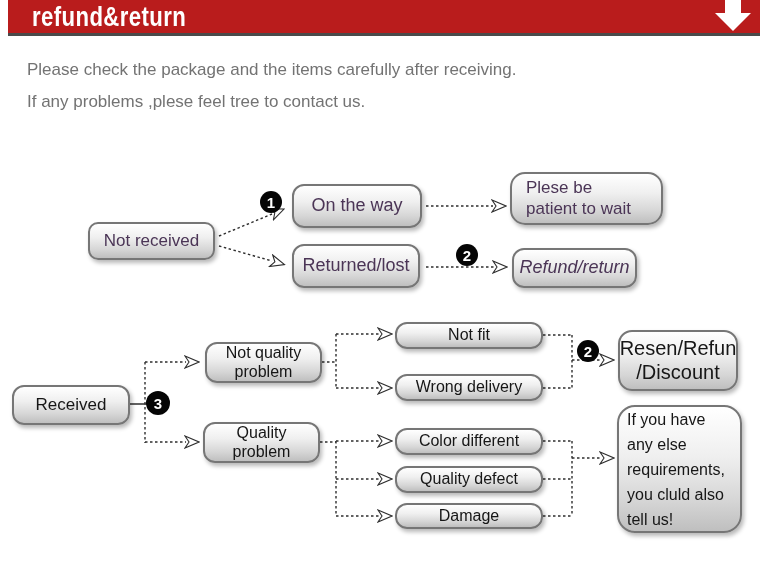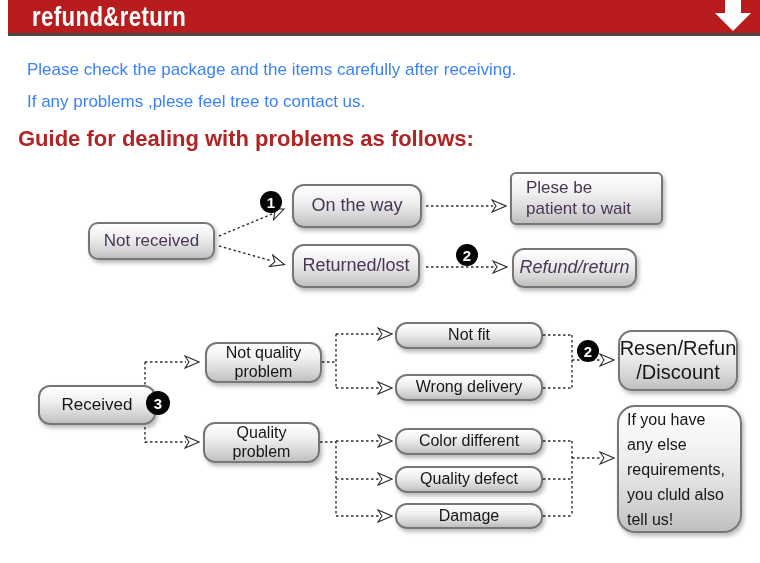--- a/index.html
+++ b/index.html
@@ -13,21 +13,21 @@
     background:#b91c1c; border-bottom:3px solid #4a4a4a;
   }
   .banner-title {
     position:absolute; left:24px; top:1px; color:#ffffff;
     font-size:27px; font-weight:bold; line-height:33px;
     transform:scaleX(0.82); transform-origin:left center;
     letter-spacing:0.5px; white-space:nowrap;
   }
   .down-arrow { position:absolute; right:15px; top:0; }
   
-  .intro-line { position:absolute; left:27px; color:#3b82f6; font-size:17px; white-space:nowrap; }
+  .intro-line { position:absolute; left:27px; color:#737373; font-size:17px; white-space:nowrap; }
   .intro-line.l1 { top:60px; }
   .intro-line.l2 { top:92px; }
   .guide-heading {
     position:absolute; left:18px; top:126px; color:#b02425;
     font-size:22px; font-weight:bold; white-space:nowrap;
   }
   
   .node {
     position:absolute; box-sizing:border-box;
     display:flex; align-items:center; justify-content:center;
@@ -59,21 +59,20 @@
 
   <div class="banner">
     <span class="banner-title">refund&amp;return</span>
     <svg class="down-arrow" width="40" height="32" viewBox="0 0 40 32">
       <polygon points="12,0 28,0 28,13 38,13 20,31 2,13 12,13" fill="#ffffff"></polygon>
     </svg>
   </div>
 
   <div class="intro-line l1">Please check the package and the items carefully after receiving.</div>
   <div class="intro-line l2">If any problems ,plese feel tree to contact us.</div>
-  <div class="guide-heading">Guide for dealing with problems as follows:</div>
 
   <svg class="connectors" width="760" height="563" viewBox="0 0 760 563">
     <defs>
       <marker id="ah" markerWidth="16" markerHeight="14" refX="2" refY="7" orient="auto" markerUnits="userSpaceOnUse">
         <path d="M1,1 L15,7 L1,13 L5,7 Z" fill="#ffffff" stroke="#2e2e2e" stroke-width="1.1"></path>
       </marker>
     </defs>
 
     <g>
       <line class="dash" x1="219" y1="236" x2="272" y2="214" marker-end="url(#ah)"></line>
@@ -116,28 +115,28 @@
       <line class="dash" x1="543" y1="479" x2="572" y2="479"></line>
       <line class="dash" x1="543" y1="516" x2="572" y2="516"></line>
       <line class="dash" x1="572" y1="441" x2="572" y2="516"></line>
       <line class="dash" x1="572" y1="458" x2="601" y2="458" marker-end="url(#ah)"></line>
     </g>
   </svg>
 
   <div class="node purple" style="left:292px; top:184px; width:130px; height:44px; border-radius:12px;">On the way</div>
   <div class="node purple" style="left:88px; top:222px; width:127px; height:38px; border-radius:10px; font-size:17px;">Not received</div>
   <div class="node purple" style="left:292px; top:244px; width:128px; height:44px; border-radius:12px;">Returned/lost</div>
-  <div class="node purple left-align" style="left:510px; top:172px; width:153px; height:53px; border-radius:6px; padding-left:14px; font-size:17px;">Plese be
+  <div class="node purple left-align" style="left:510px; top:172px; width:153px; height:53px; border-radius:15px; padding-left:14px; font-size:17px;">Plese be
 patient to wait</div>
   <div class="node purple" style="left:512px; top:248px; width:125px; height:40px; border-radius:12px;font-style:italic;">Refund/return</div>
 
   <div class="badge" style="left:260px; top:191px;">1</div>
   <div class="badge" style="left:456px; top:244px;">2</div>
 
-  <div class="node dark" style="left:12px; top:385px; width:118px; height:40px; border-radius:12px; font-size:17px;margin-left:26px;">Received</div>
+  <div class="node dark" style="left:12px; top:385px; width:118px; height:40px; border-radius:12px; font-size:17px;">Received</div>
   <div class="node dark" style="left:205px; top:342px; width:117px; height:41px; border-radius:12px;">Not quality
 problem</div>
   <div class="node dark" style="left:203px; top:422px; width:117px; height:41px; border-radius:12px;">Quality
 problem</div>
   <div class="node dark" style="left:395px; top:322px; width:148px; height:27px; border-radius:12px;text-align:center;">Not fit</div>
   <div class="node dark" style="left:395px; top:374px; width:148px; height:27px; border-radius:12px;">Wrong delivery</div>
   <div class="node dark" style="left:395px; top:428px; width:148px; height:27px; border-radius:12px;">Color different</div>
   <div class="node dark" style="left:395px; top:466px; width:148px; height:27px; border-radius:12px;">Quality defect</div>
   <div class="node dark" style="left:395px; top:503px; width:148px; height:26px; border-radius:12px;">Damage</div>
   <div class="node dark" style="left:618px; top:330px; width:120px; height:61px; border-radius:14px; font-size:20px;">Resen/Refun

